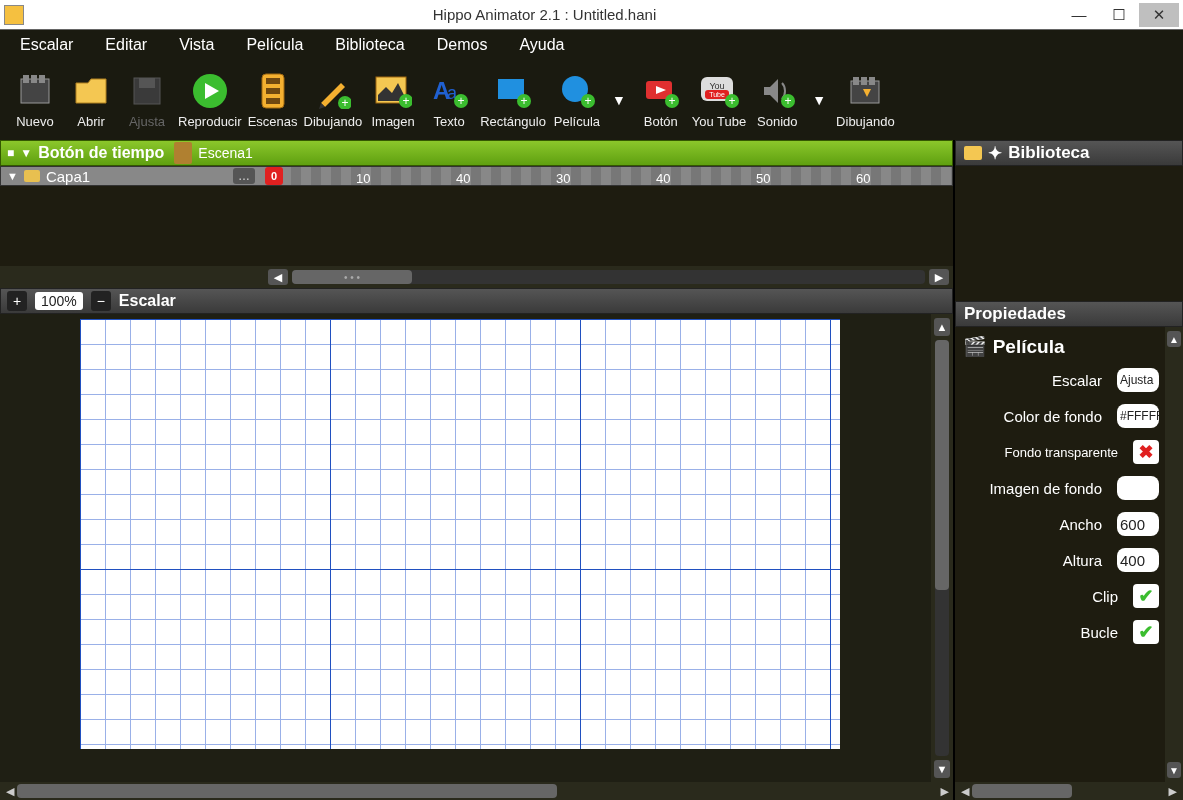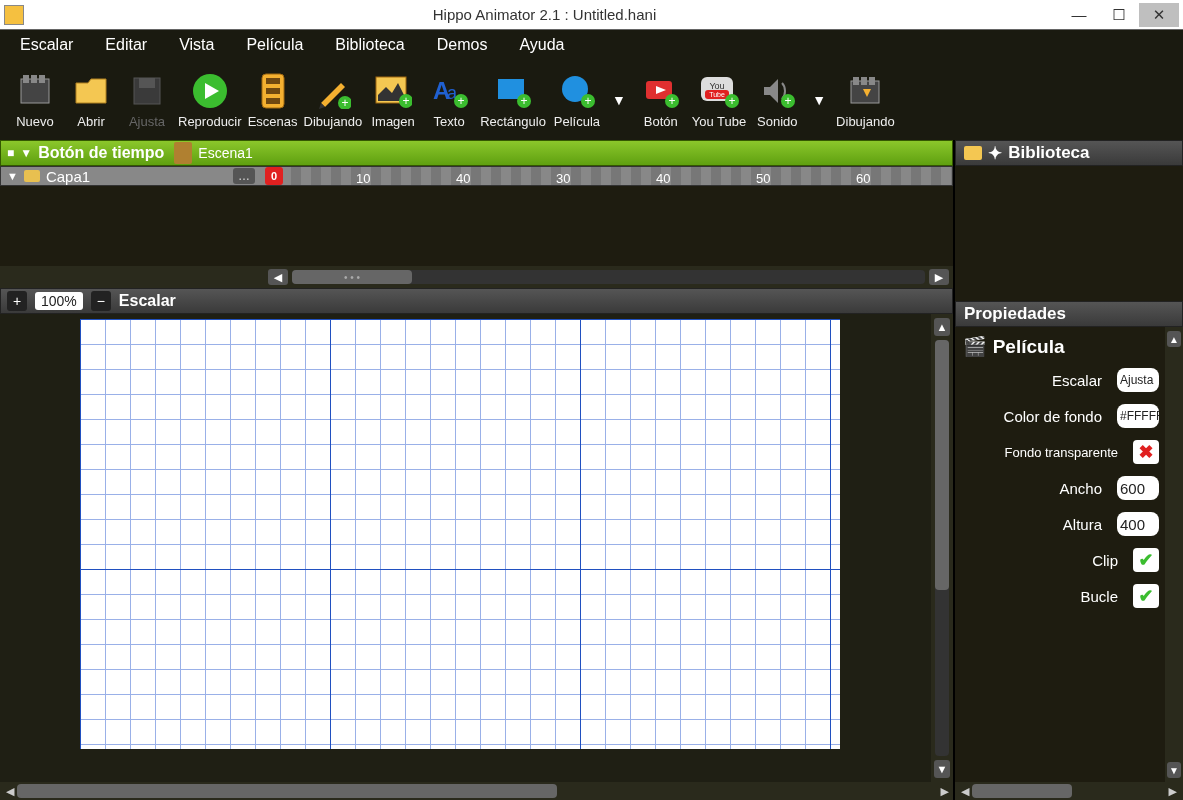--- a/index.html
+++ b/index.html
@@ -339,20 +339,24 @@
           </div>
         <div class="prop-row">
             <span class="plabel">Color de fondo</span>
             <div class="pfield">#FFFFF</div>
           </div>
         <div class="prop-row">
             <span class="plabel small">Fondo transparente</span>
             <div class="pcheck x">✖</div>
           </div>
         <div class="prop-row">
+            <span class="plabel">Imagen de fondo</span>
+            <div class="pfield"></div>
+          </div>
+        <div class="prop-row">
             <span class="plabel">Ancho</span>
             <div class="pfield" style="font-size:15px">600</div>
           </div>
         <div class="prop-row">
             <span class="plabel">Altura</span>
             <div class="pfield" style="font-size:15px">400</div>
           </div>
         <div class="prop-row">
             <span class="plabel">Clip</span>
             <div class="pcheck v">✔</div>

